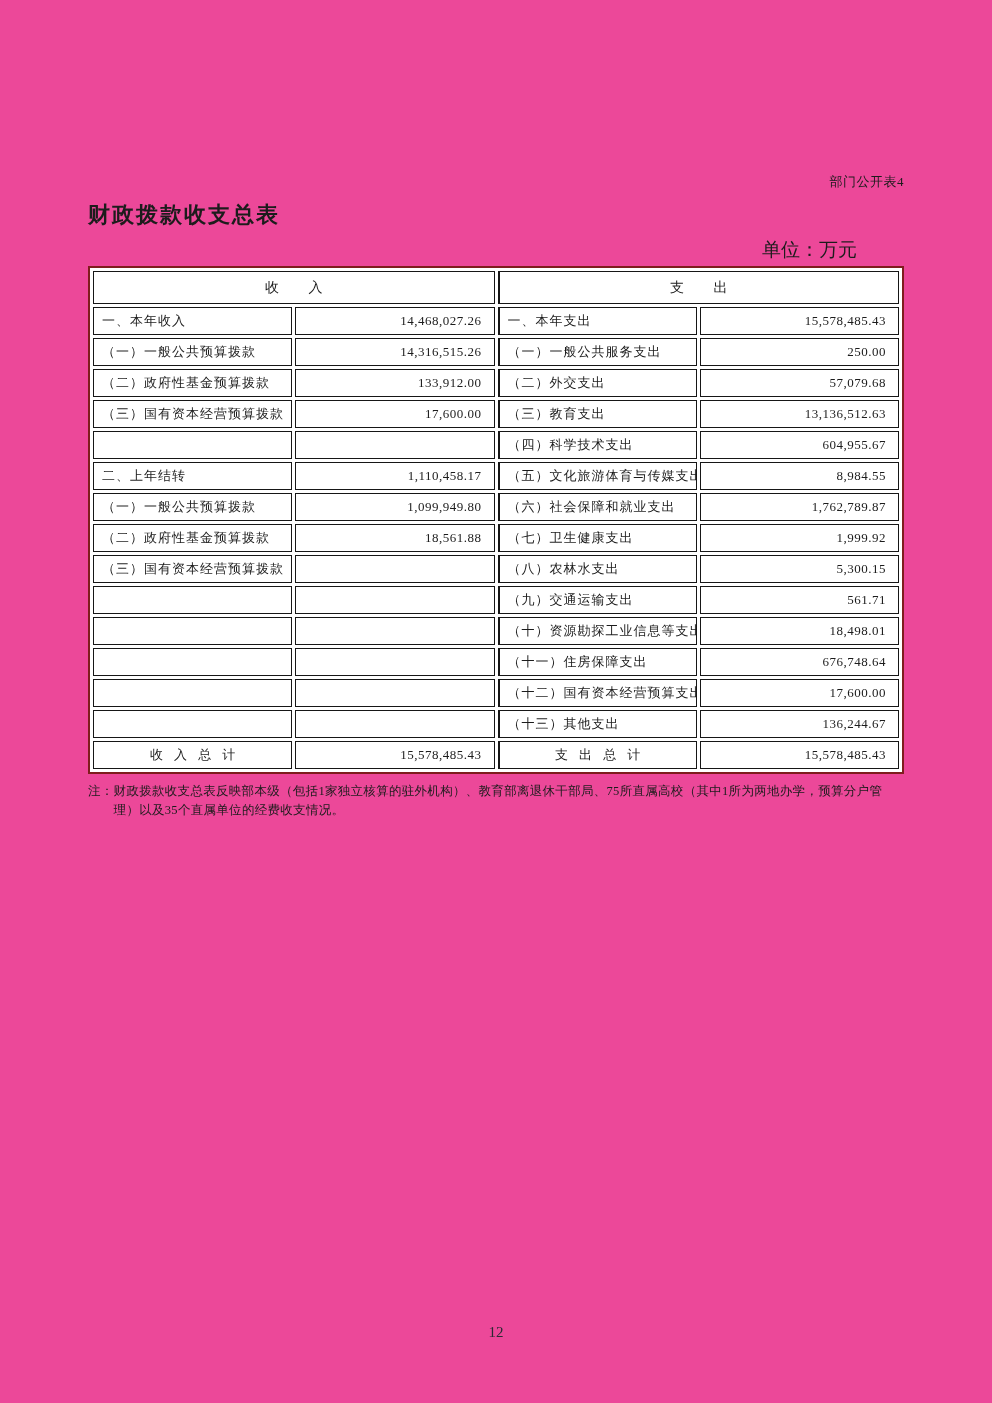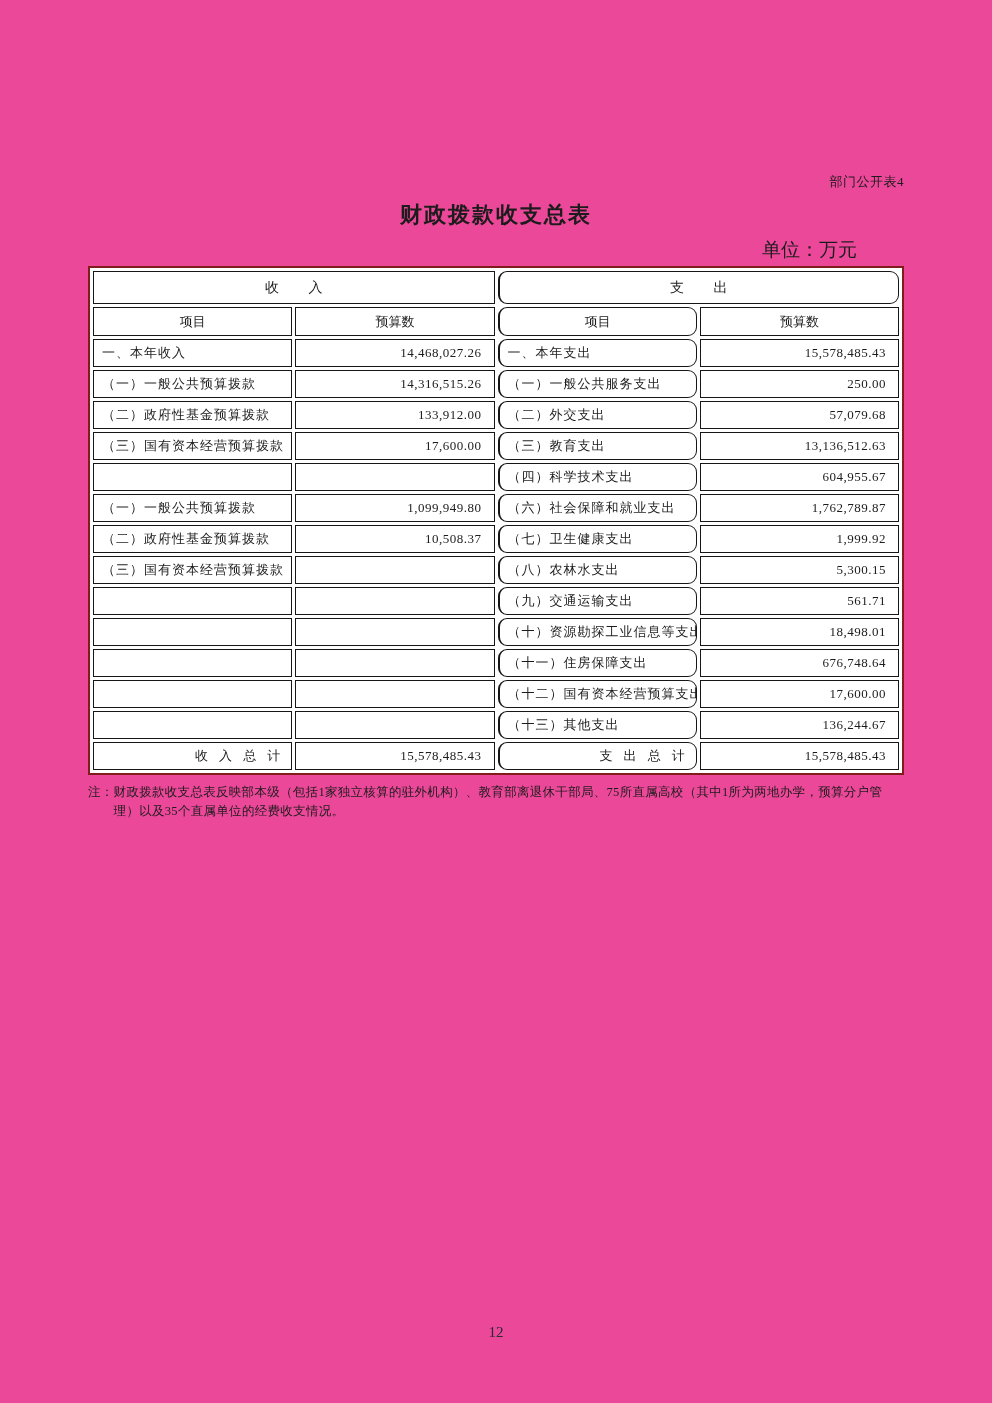--- a/index.html
+++ b/index.html
@@ -22,21 +22,20 @@
     width: 816px;
   }
   .doc-label {
     margin-top: 173px;
     text-align: right;
     font-size: 13px;
     letter-spacing: 0.5px;
   }
   .title {
     margin-top: 9px;
-    text-align: center;
     font-size: 22px;
     font-weight: bold;
     letter-spacing: 2px;
   }
   .unit-label {
     margin-top: 7px;
     text-align: right;
     padding-right: 47px;
     font-size: 19px;
   }
@@ -55,22 +54,22 @@
     font-weight: normal;
     font-size: 13px;
     overflow: hidden;
     white-space: nowrap;
   }
   tr.h1 th { height: 33px; font-size: 14px; text-align: center; }
   tr.h2 th { height: 29px; font-size: 13px; text-align: center; }
   td { height: 28px; }
   td.item { text-align: left; padding-left: 8px; letter-spacing: 1px; }
   td.num  { text-align: right; padding-right: 12px; letter-spacing: 0.5px; }
-  td.total-label { text-align: right; }
-  .col3 { border-left-width: 2px !important; border-radius: 9px; }
+  td.total-label { text-align: center; }
+  .col3 { border-left-width: 2px !important; }
   .spread2 { letter-spacing: 2.1em; padding-left: 2.1em; }
   .spread1 { letter-spacing: 0.85em; padding-left: 0.85em; }
   .note {
     margin-top: 8px;
     display: flex;
     font-size: 12.5px;
     line-height: 19px;
     letter-spacing: 0.3px;
   }
   .note .prefix { flex: 0 0 auto; white-space: nowrap; }
@@ -102,26 +101,20 @@
           <col>
           <col>
           <col>
           <col>
         </colgroup>
       <thead>
         <tr class="h1">
           <th colspan="2"><span class="spread2">收入</span></th>
           <th colspan="2" class="col3"><span class="spread2">支出</span></th>
         </tr>
-        <tr class="h2">
-          <th>项目</th>
-          <th>预算数</th>
-          <th class="col3">项目</th>
-          <th>预算数</th>
-        </tr>
       </thead>
       <tbody>
         <tr>
           <td class="item">一、本年收入</td>
           <td class="num">14,468,027.26</td>
           <td class="item col3">一、本年支出</td>
           <td class="num">15,578,485.43</td>
         </tr>
         <tr>
           <td class="item">（一）一般公共预算拨款</td>
@@ -141,28 +134,34 @@
           <td class="item col3">（三）教育支出</td>
           <td class="num">13,136,512.63</td>
         </tr>
         <tr>
           <td class="item"></td>
           <td class="num"></td>
           <td class="item col3">（四）科学技术支出</td>
           <td class="num">604,955.67</td>
         </tr>
         <tr>
+          <td class="item">二、上年结转</td>
+          <td class="num">1,110,458.17</td>
+          <td class="item col3">（五）文化旅游体育与传媒支出</td>
+          <td class="num">8,984.55</td>
+        </tr>
+        <tr>
           <td class="item">（一）一般公共预算拨款</td>
           <td class="num">1,099,949.80</td>
           <td class="item col3">（六）社会保障和就业支出</td>
           <td class="num">1,762,789.87</td>
         </tr>
         <tr>
           <td class="item">（二）政府性基金预算拨款</td>
-          <td class="num">10,508.37</td>
+          <td class="num">18,561.88</td>
           <td class="item col3">（七）卫生健康支出</td>
           <td class="num">1,999.92</td>
         </tr>
         <tr>
           <td class="item">（三）国有资本经营预算拨款</td>
           <td class="num"></td>
           <td class="item col3">（八）农林水支出</td>
           <td class="num">5,300.15</td>
         </tr>
         <tr>

